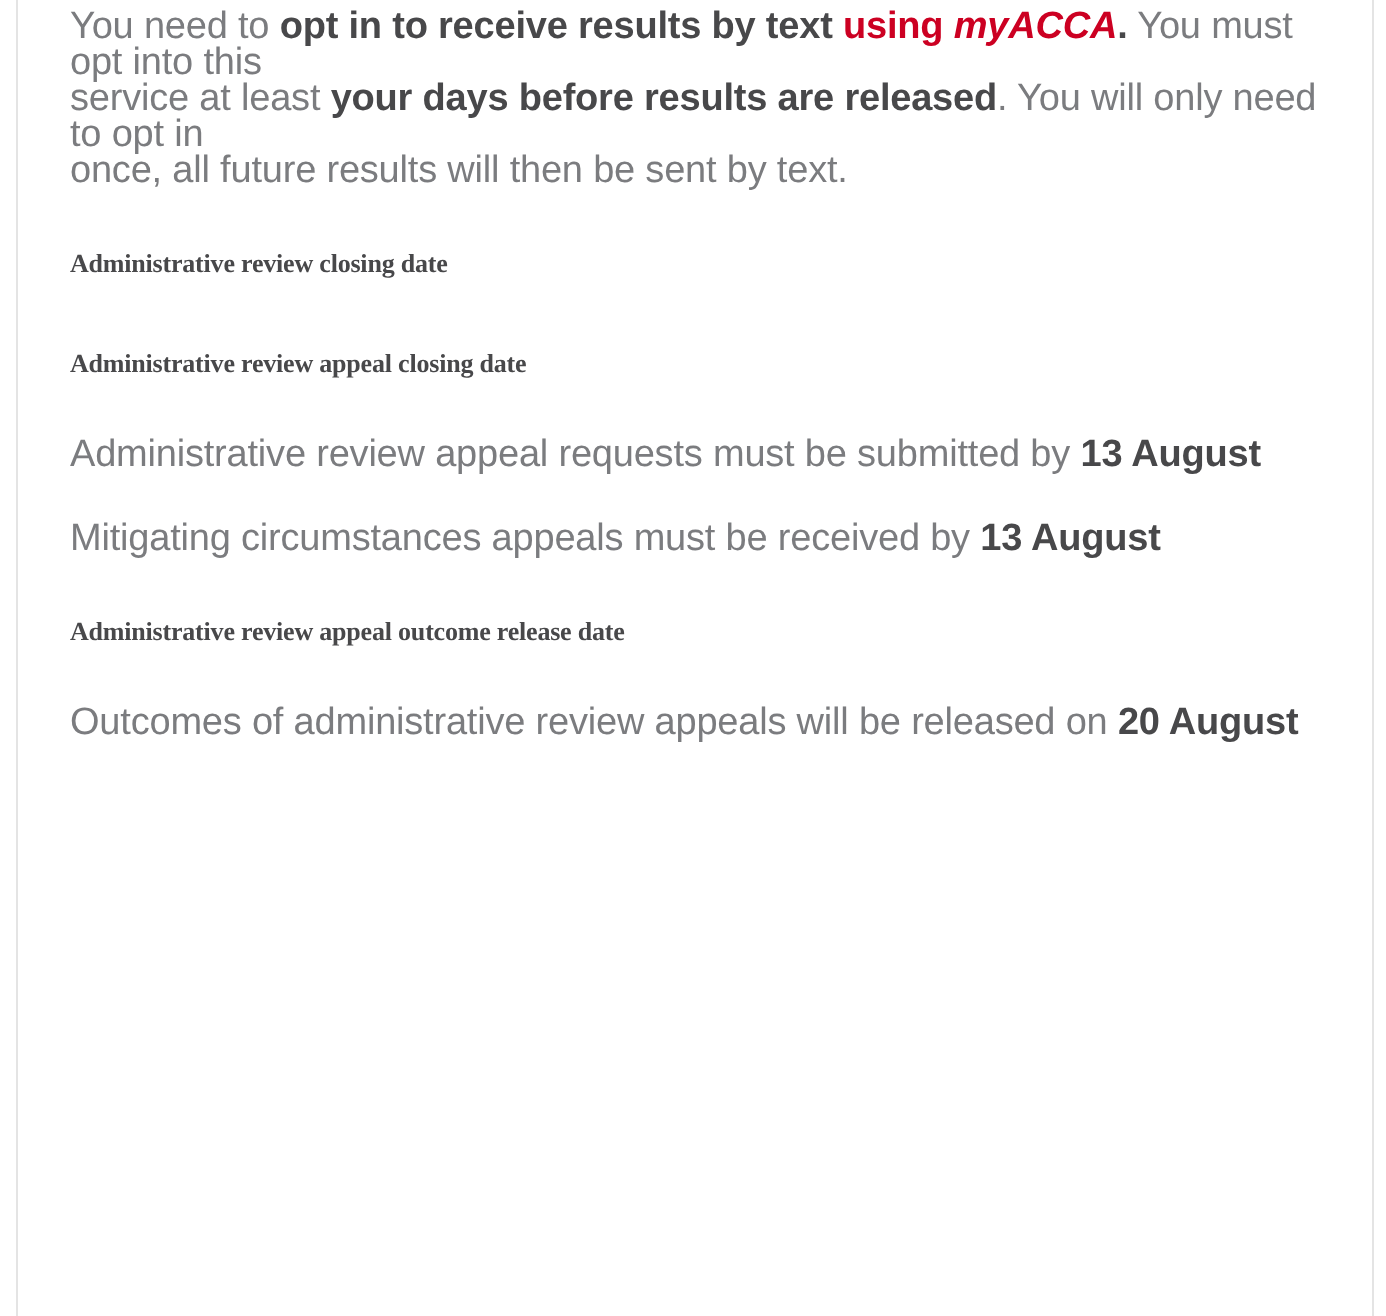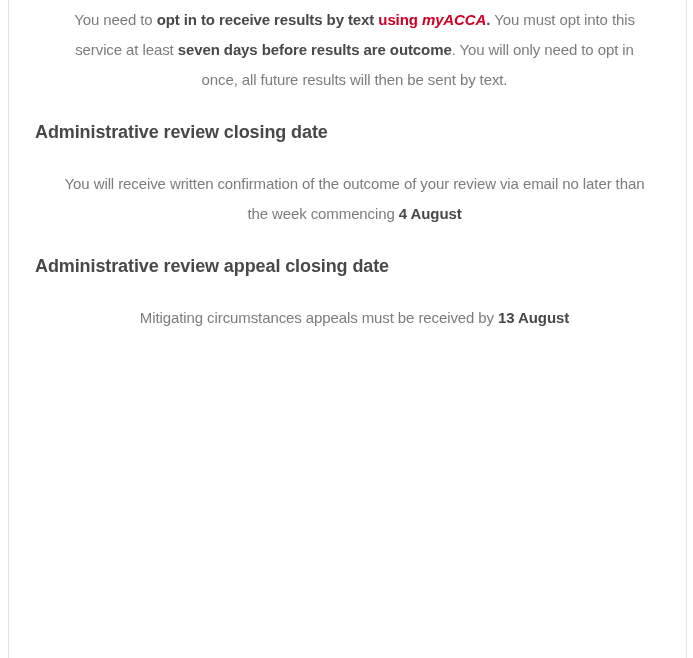--- a/index.html
+++ b/index.html
@@ -16,61 +16,64 @@
     margin-left: 8px;
     width: 679px;
     height: 658px;
     border-left: 1px solid #e4e4e4;
     border-right: 1px solid #e4e4e4;
     padding: 5px 12px 0 26px;
     overflow: hidden;
   }
   p.body-text {
     margin: 0 0 24px 0;
-    font-size: 15px;
-    line-height: 30px;
+    font-size: 19px;
+    line-height: 18px;
     letter-spacing: -0.1px;
     color: #7b7c7f;
     white-space: pre-wrap;
-    text-align: center;
   }
   h2.section-heading {
     margin: 0 0 24px 0;
-    font-size: 18px;
+    font-size: 13px;
     line-height: 26px;
     font-weight: 700;
     color: #48484a;
     letter-spacing: -0.1px;
+    font-family: Liberation Serif, serif;
   }
   .seg-normal { color: #7b7c7f; }
   .seg-bold { color: #48484a; font-weight: 700; }
   .seg-link-bold { color: #cc0022; font-weight: 700; cursor: pointer; }
   .seg-link-bold-italic { color: #cc0022; font-weight: 700; font-style: italic; cursor: pointer; }
 </style>
 </head>
 <body>
 
 <div class="frame">
 
   <p class="body-text"><span class="seg-normal">You need to </span><span class="seg-bold">opt in to receive results by text</span><span class="seg-normal"> </span><span class="seg-link-bold">using </span><span class="seg-link-bold-italic">myACCA</span><span class="seg-bold">.</span><span class="seg-normal"> You must opt into this
-service at least </span><span class="seg-bold">seven days before results are outcome</span><span class="seg-normal">. You will only need to opt in
+service at least </span><span class="seg-bold">your days before results are released</span><span class="seg-normal">. You will only need to opt in
 once, all future results will then be sent by text.</span></p>
 
   <section>
     <h2 class="section-heading">Administrative review closing date</h2>
   </section>
 
   <section>
-    <p class="body-text"><span class="seg-normal">You will receive written confirmation of the outcome of your review via email no later than
-the week commencing </span><span class="seg-bold">4 August</span></p>
   </section>
 
   <section>
     <h2 class="section-heading">Administrative review appeal closing date</h2>
+    <p class="body-text"><span class="seg-normal">Administrative review appeal requests must be submitted by </span><span class="seg-bold">13 August</span></p>
   </section>
 
   <section>
     <p class="body-text"><span class="seg-normal">Mitigating circumstances appeals must be received by </span><span class="seg-bold">13 August</span></p>
   </section>
 
+  <section>
+    <h2 class="section-heading">Administrative review appeal outcome release date</h2>
+    <p class="body-text"><span class="seg-normal">Outcomes of administrative review appeals will be released on </span><span class="seg-bold">20 August</span></p>
+  </section>
 
 
 </div>
 
 </body></html>

